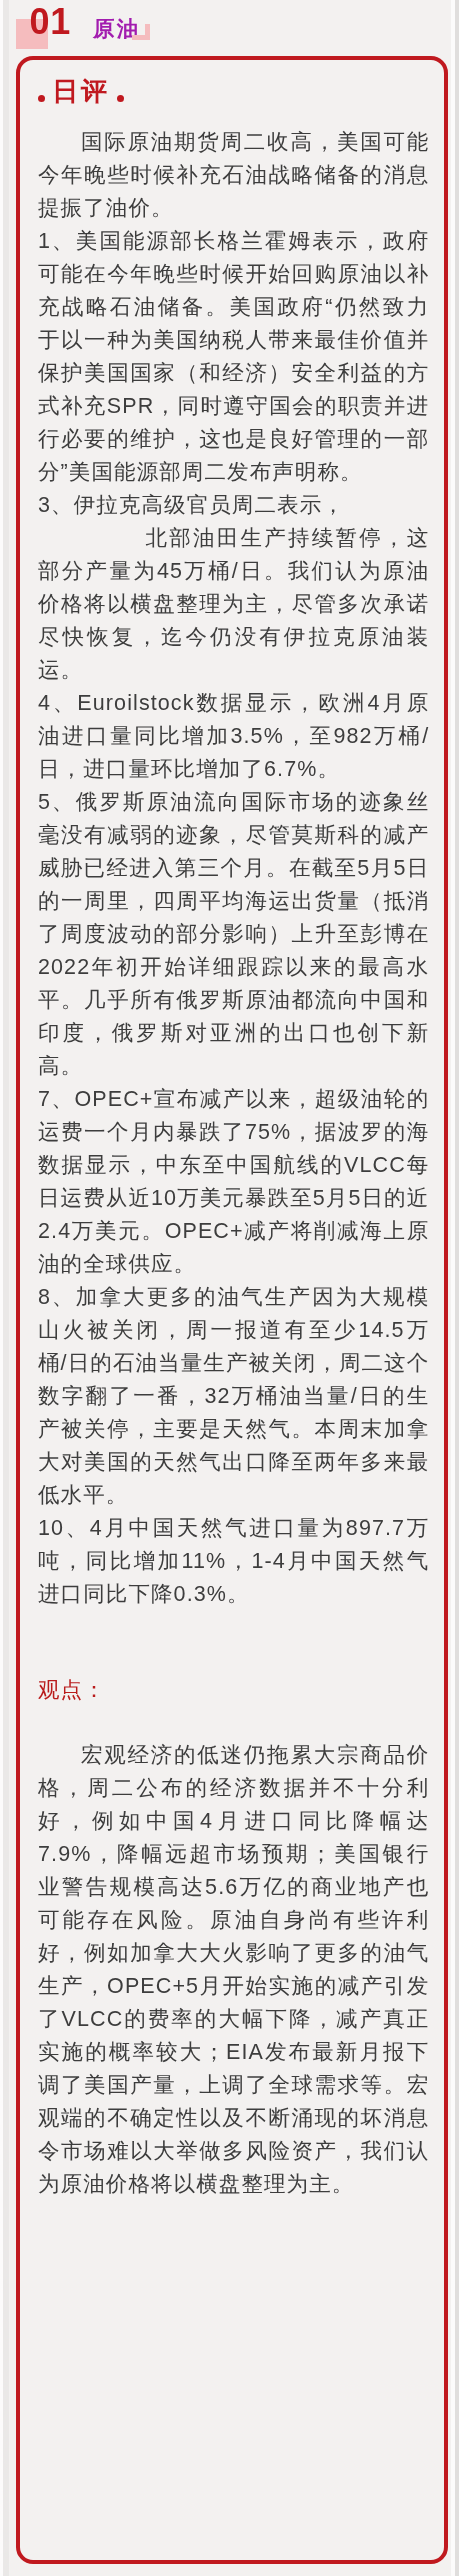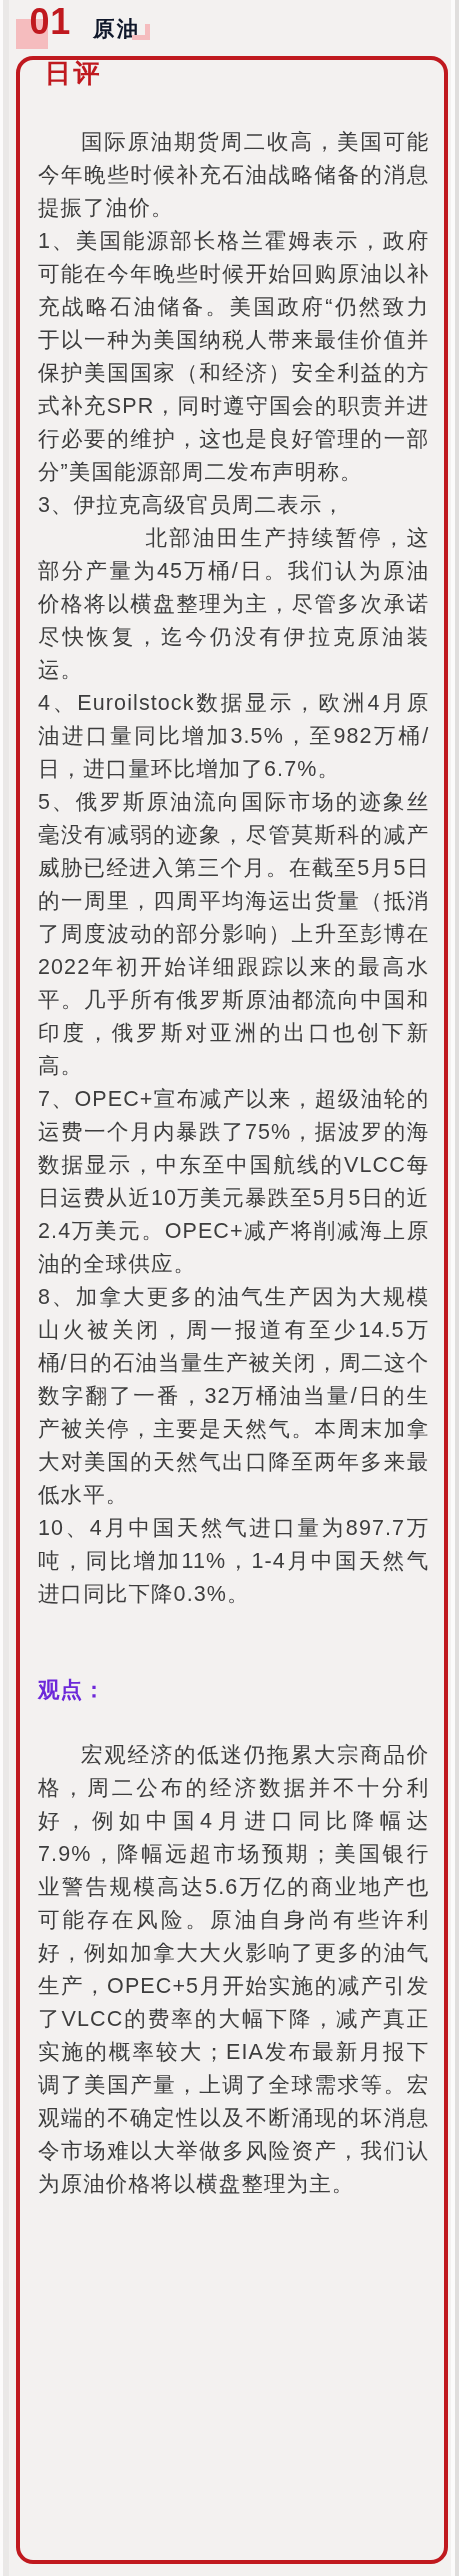--- a/index.html
+++ b/index.html
@@ -38,21 +38,21 @@
     font-size: 36px;
     font-weight: 700;
     color: #c0191f;
     letter-spacing: 0.6px;
   }
   .sec-title {
     position: absolute;
     left: 77px; top: 8px;
     font-size: 21.5px;
     font-weight: 700;
-    color: #0f172a;
+    color: #a21caf;
     letter-spacing: 2.3px;
   }
   .pink-bracket {
     position: absolute;
     left: 116px; top: 18px;
     width: 12.5px; height: 11.3px;
     border-right: 5.7px solid #f5bcbe;
     border-bottom: 5.7px solid #f5bcbe;
   }
 
@@ -62,25 +62,24 @@
     margin-left: 16px;
     width: 432px;
     min-height: 2508px;
     border: 4.5px solid #c0191f;
     border-radius: 17px;
     background: #f3f1f0;
     padding: 12.5px 14.7px 34px 18px;
   }
   .box-title {
     display: flex;
-    justify-content: flex-end;
+    justify-content: flex-start;
     align-items: flex-start;
     height: 36px;
     margin-top: 2.3px;
-    flex-direction: column;
   }
   .box-title h2 {
     margin: 0 6.8px;
     font-size: 26px;
     font-weight: 700;
     color: #c0191f;
     letter-spacing: 2.8px;
     line-height: 34px;
   }
   .dot {
@@ -97,22 +96,22 @@
     letter-spacing: 1.1px;
     color: #3d3d3d;
     font-weight: 500;
     text-align: justify;
   }
   .para { margin: 0; }
   .indent2 { text-indent: 2em; }
 
   .viewpoint-label {
     margin-top: 63px;
-    font-weight: 700;
-    color: #6d28d9;
+    font-weight: 400;
+    color: #b91c1c;
   }
   .viewpoint {
     margin-top: 32px;
     text-indent: 2em;
   }
 </style>
 </head>
 <body>
 
 <div class="edge edge-l1"></div>

